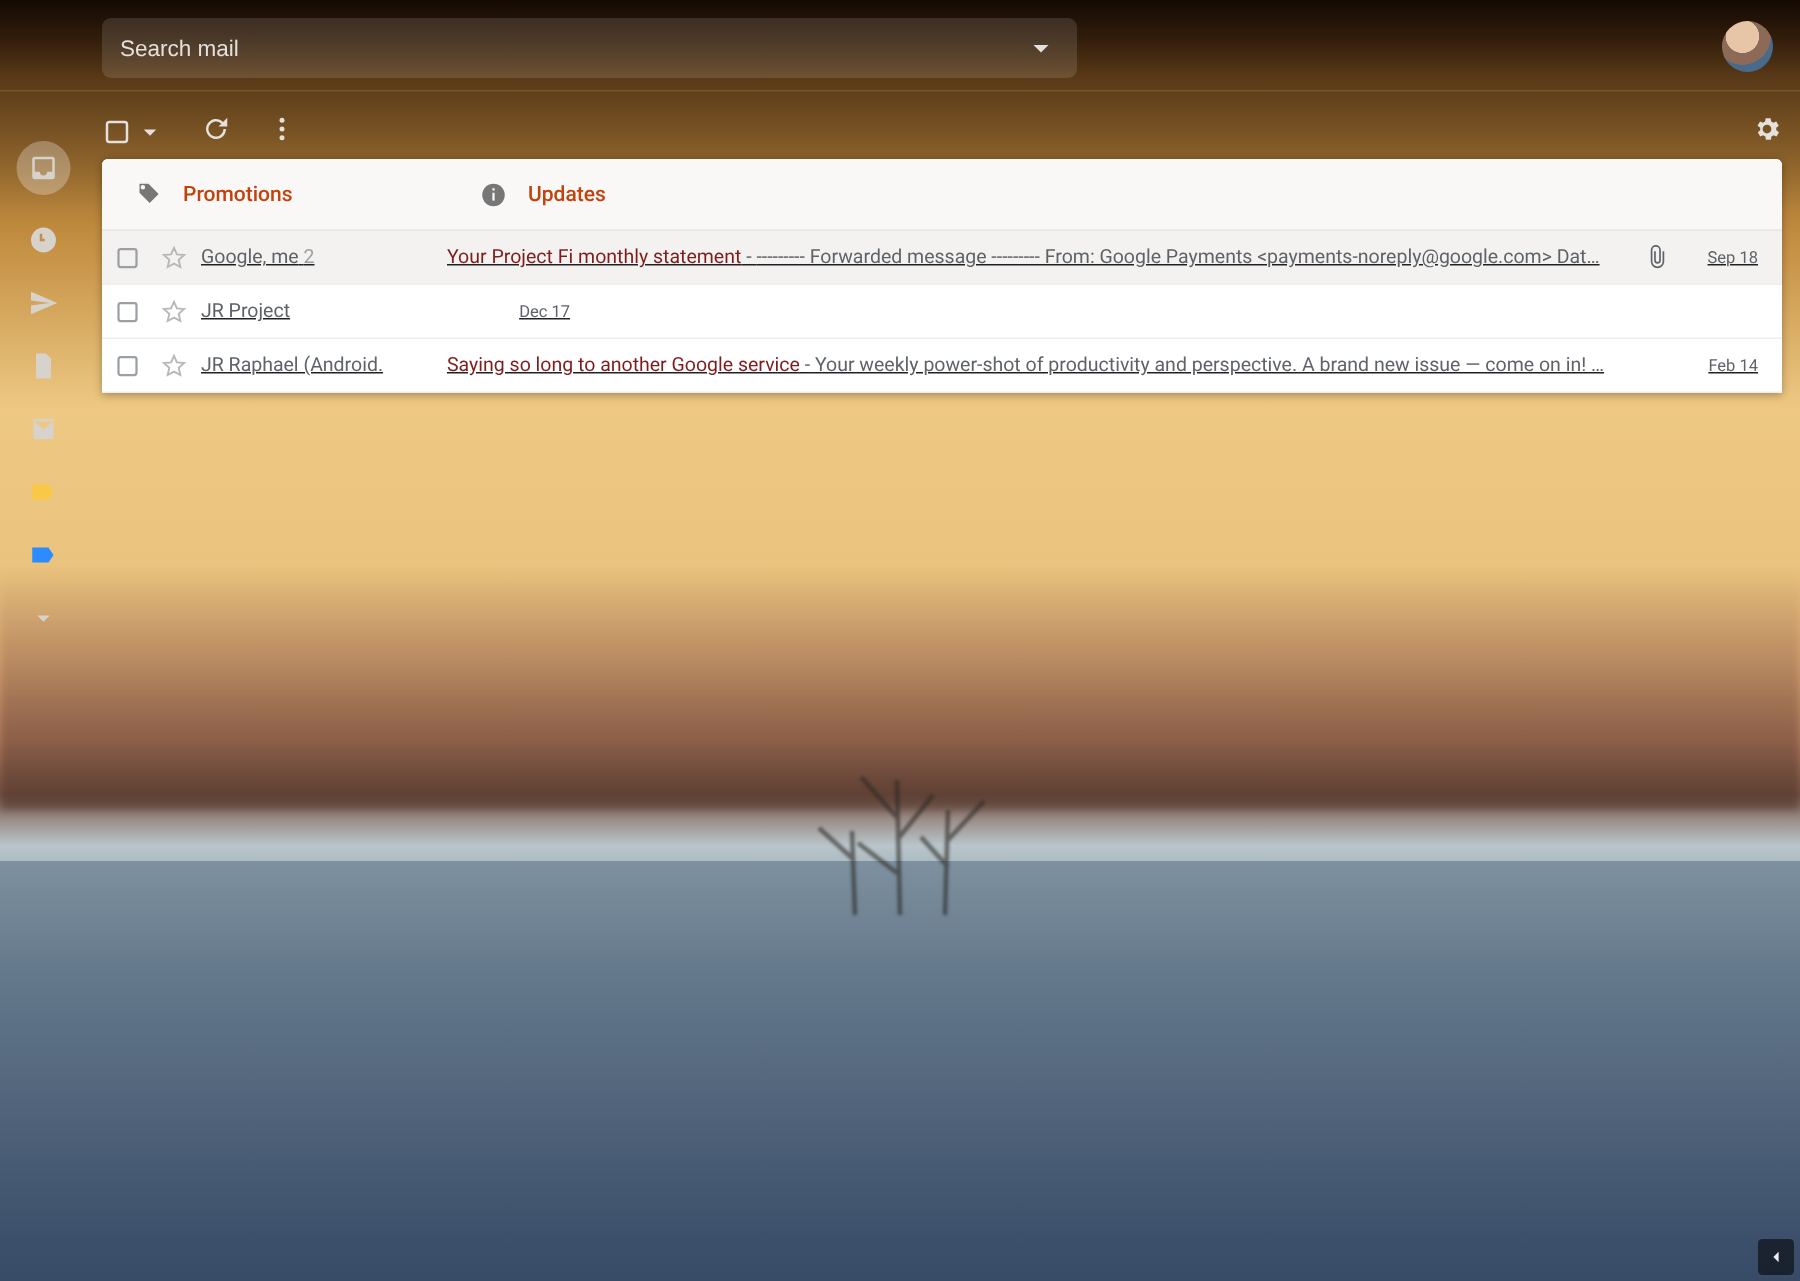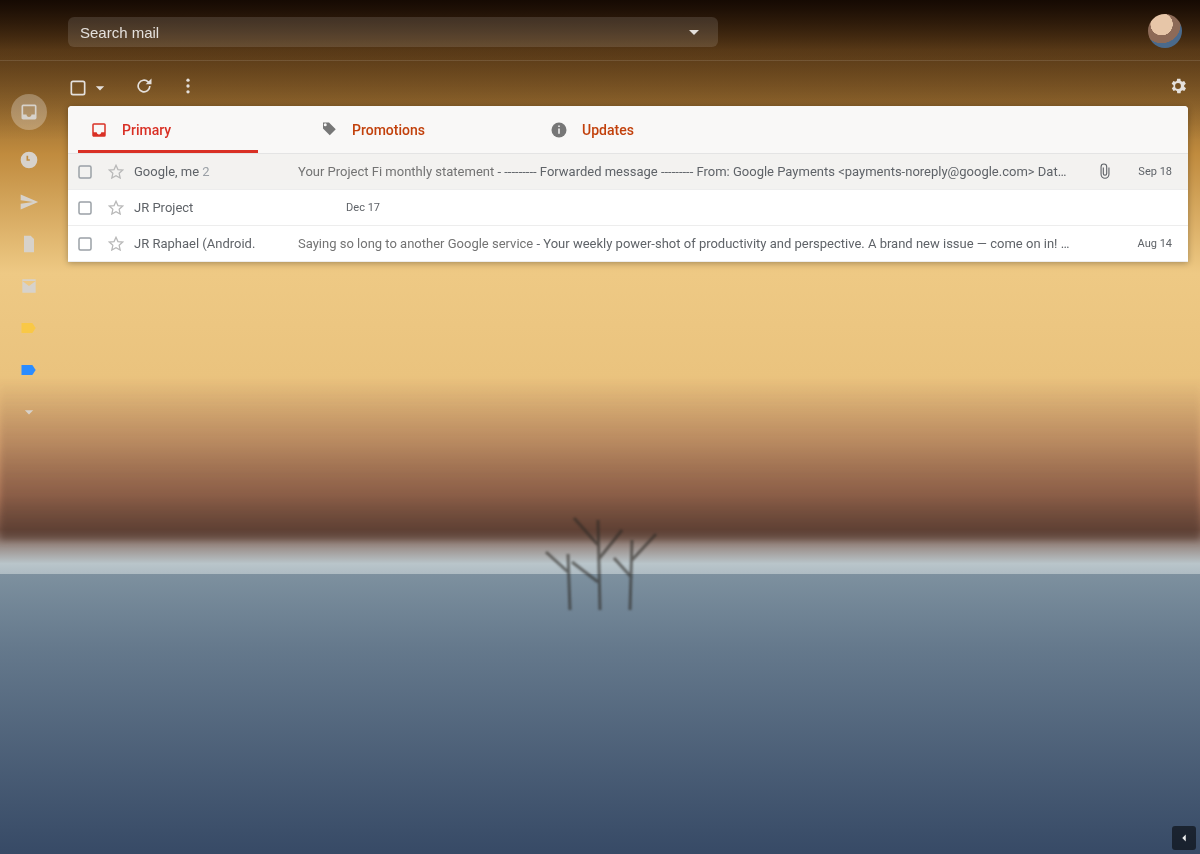--- a/index.html
+++ b/index.html
@@ -35,21 +35,21 @@
   .bg-foreground {
     position:absolute; left:0; bottom:0; width:100%; height:280px; pointer-events:none;
     background: linear-gradient(to bottom, rgba(120,140,155,0.9), rgba(55,74,102,1));
   }
 
   
   .search-row {
     position: absolute; top: 12px; left: 68px; right: 20px; height: 40px; display:flex; align-items:center;
   }
   .search-box {
-    width: 650px; height: 30px; border-radius: 6px;
+    width: 650px; height: 40px; border-radius: 6px;
     background: rgba(255,255,255,0.12);
     display:flex; align-items:center; padding:0 12px; color:#e4e0dc; cursor:text;
   }
   .search-box input {
     flex:1; background:transparent; border:none; outline:none; color:#e4e0dc; font-size:15px;
   }
   .search-box input::placeholder { color:#e4e0dc; }
   .search-dropdown { width:24px; display:flex; justify-content:center; cursor:pointer; }
   .avatar {
     width:34px;height:34px;border-radius:50%;
@@ -98,28 +98,29 @@
     content:""; position:absolute; left:10px; right:40px; bottom:0; height:3px; background:#d93025;
   }
   .tab svg { width:18px; height:18px; fill:currentColor; }
   .tab .icon-updates, .tab .icon-promo { fill:#777; }
 
   
   .msg-list { }
   .msg {
     display:flex; align-items:center; height:36px; border-bottom:1px solid #ededed; font-size:13px; color:#202124;
     padding-right:16px;
+    text-decoration:underline;
   }
   .msg.highlight { background:#f3f2f0; }
   .msg .cb { width:34px; display:flex; justify-content:center; cursor:pointer;}
   .msg .star { width:28px; display:flex; justify-content:center; cursor:pointer;}
   .msg .sender { width:168px; padding-left:4px; color:#5f6368; white-space:nowrap; overflow:hidden; text-overflow:ellipsis; }
   .msg .sender .threadcount { color:#9aa0a6; font-weight:400; }
   .msg .content { flex:1; white-space:nowrap; overflow:hidden; text-overflow:ellipsis; color:#5f6368; }
-  .msg .subject { color:#737373; }
+  .msg .subject { color:#7f1d1d; }
   .msg .badge {
     background:#fff475; color:#555; font-size:11px; padding:1px 6px; border-radius:2px; margin-right:6px; letter-spacing:0.2px;
   }
   .msg .attach { width:30px; display:flex; justify-content:center; }
   .msg .date { width:52px; text-align:right; color:#5f6368; font-size:11px; }
   .msg svg { width:18px; height:18px; }
   .cb-box { fill:none; stroke:#9aa0a6; stroke-width:2; }
   .star-outline { fill:none; stroke:#b8b8b8; stroke-width:1.7; }
 
   
@@ -223,26 +224,20 @@
   <div class="settings-btn">
     <svg viewBox="0 0 24 24">
         <path d="M19.4 13a7.5 7.5 0 0 0 0-2l2-1.6-2-3.4-2.4 1a7.6 7.6 0 0 0-1.7-1l-.4-2.6h-4l-.4 2.6a7.6 7.6 0 0 0-1.7 1l-2.4-1-2 3.4L6.6 11a7.5 7.5 0 0 0 0 2l-2 1.6 2 3.4 2.4-1c.5.4 1.1.8 1.7 1l.4 2.6h4l.4-2.6c.6-.3 1.2-.6 1.7-1l2.4 1 2-3.4-2.2-1.6zM12 15.5A3.5 3.5 0 1 1 12 8.5a3.5 3.5 0 0 1 0 7z"></path>
       </svg>
   </div>
 </div>
 
 <div class="pane">
 
   <div class="tabs">
-    <div class="tab active">
-      <svg viewBox="0 0 24 24">
-          <path d="M19 3H5a2 2 0 0 0-2 2v14c0 1.1.9 2 2 2h14a2 2 0 0 0 2-2V5a2 2 0 0 0-2-2zm0 12h-4c0 1.66-1.34 3-3 3s-3-1.34-3-3H5V5h14v10z"></path>
-        </svg>
-      <span class="tab-label">Primary</span>
-    </div>
     <div class="tab">
       <svg class="icon-promo" viewBox="0 0 24 24">
           <path d="M21 11l-9-9H4v8l9 9 8-8zM7 7a2 2 0 1 1 0-4 2 2 0 0 1 0 4z"></path>
         </svg>
       <span class="tab-label">Promotions</span>
     </div>
     <div class="tab">
       <svg class="icon-updates" viewBox="0 0 24 24">
           <circle cx="12" cy="12" r="10"></circle>
           <rect x="11" y="10" width="2" height="7" fill="#f9f8f7"></rect>
@@ -309,21 +304,21 @@
             <path class="star-outline" d="M12 3l2.6 5.8 6.4.6-4.8 4.3 1.4 6.3L12 17l-5.6 3 1.4-6.3L3 9.4l6.4-.6z"></path>
           </svg>
         </span>
       <span class="sender">
         <span>JR Raphael (Android.</span>
       </span>
       <span class="content">
         <span class="subject">Saying so long to another Google service</span><span> - </span><span>Your weekly power-shot of productivity and perspective. A brand new issue — come on in! …</span>
       </span>
       <span class="attach"></span>
-      <span class="date">Aug 14</span>
+      <span class="date">Feb 14</span>
     </div>
 
   </div>
 </div>
 
 <div class="corner-caret">
   <svg viewBox="0 0 24 24">
       <path d="M15 6l-6 6 6 6z"></path>
     </svg>
 </div>

